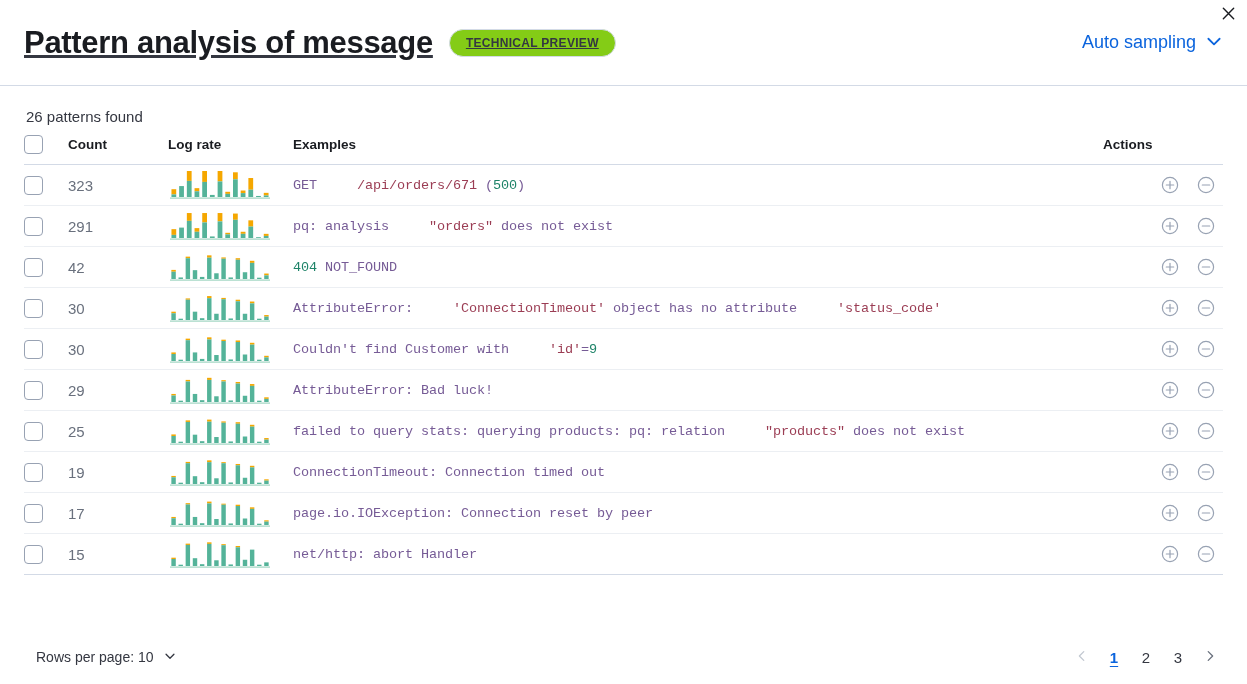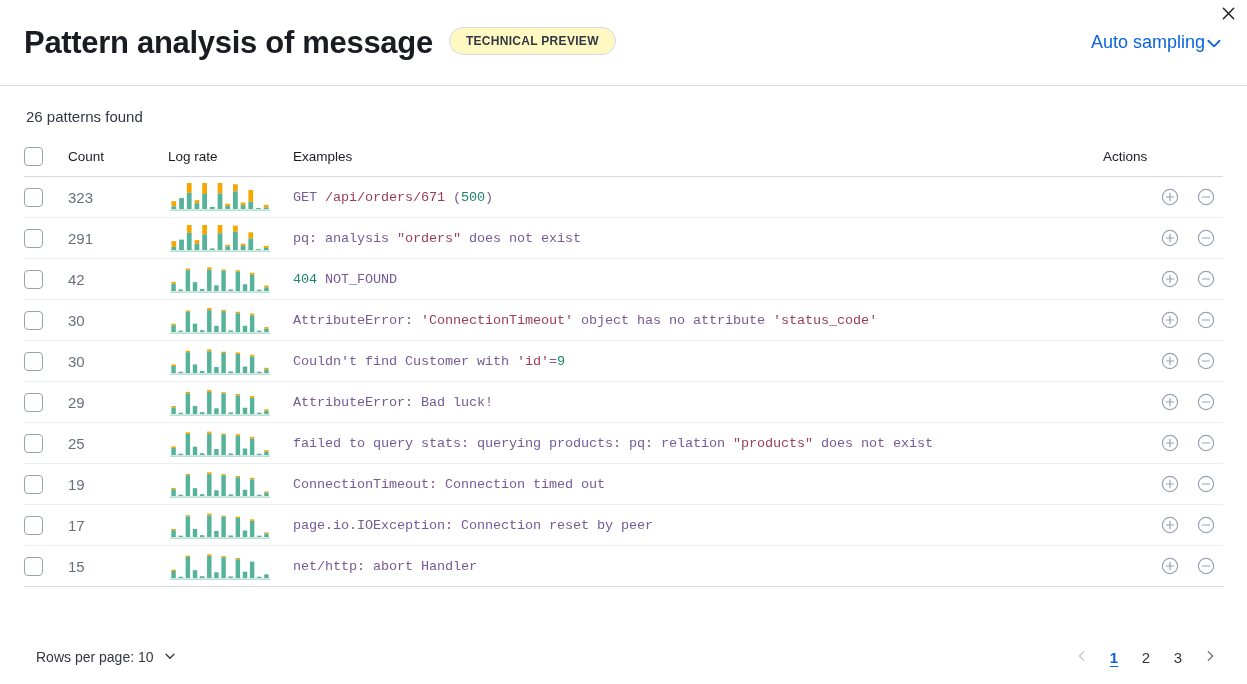--- a/index.html
+++ b/index.html
@@ -15,53 +15,53 @@
 
   
   .flyout-header {
     position: relative;
     height: 86px;
     border-bottom: 1px solid #D3DAE6;
     padding: 0 24px;
     display: flex;
     align-items: center;
   }
-  .header-left { display: flex; align-items: flex-start; gap: 16px; }
+  .header-left { display: flex; align-items: center; gap: 16px; text-decoration: underline; }
   .page-title {
     font-size: 31px;
     font-weight: 700;
     letter-spacing: -0.3px;
     color: #1a1c21;
     margin: 0;
     line-height: 1;
     white-space: nowrap;
   }
   .tech-badge {
     display: inline-flex;
     align-items: center;
     justify-content: center;
     height: 28px;
     padding: 0 16px;
     border: 1px solid #D3DAE6;
     border-radius: 14px;
-    background: #fef9c3;
+    background: #84cc16;
     font-size: 12px;
     font-weight: 700;
     letter-spacing: 0.3px;
     color: #343741;
     white-space: nowrap;
   }
   .header-right {
     margin-left: auto;
     display: flex;
     align-items: center;
   }
   .auto-sampling {
     display: inline-flex;
-    align-items: center;
+    gap: 9px;
     color: #0B64DD;
     font-size: 18px;
     cursor: pointer;
     background: none; border: none; padding: 0;
     font-family: inherit;
   }
   .auto-sampling .chev { display:inline-flex; }
   .close-btn {
     position: absolute;
     top: 2px;
@@ -69,32 +69,32 @@
     width: 26px; height: 26px;
     display: flex; align-items: center; justify-content: center;
     background: none; border: none; cursor: pointer; padding: 0;
   }
 
   
   .flyout-body { padding: 22px 24px 0 24px; }
   .patterns-found {
     font-size: 15px;
     color: #343741;
-    margin: 0 0 22px 2px;
+    margin: 0 0 10px 2px;
   }
 
   
   table.patterns {
     width: 100%;
     border-collapse: collapse;
     table-layout: fixed;
   }
   table.patterns thead th {
     font-size: 13.5px;
-    font-weight: 400;
+    font-weight: 700;
     color: #1a1c21;
     text-align: left;
     padding: 0 0 10px 0;
     border-bottom: 1px solid #D3DAE6;
     vertical-align: middle;
   }
   col.c-check { width: 44px; }
   col.c-count { width: 100px; }
   col.c-rate  { width: 125px; }
   col.c-ex    { width: auto; }
@@ -139,21 +139,21 @@
   
   .example {
     font-family: "Liberation Mono", monospace;
     font-size: 13.5px;
     color: #765B96;
     white-space: nowrap;
     overflow: hidden;
     text-overflow: ellipsis;
     letter-spacing: -0.1px;
   }
-  .tok-str { color: #9B3D54; }
+  .tok-str { color: #9B3D54; margin-left: 32px; }
   .tok-num { color: #1E8368; }
   .tok-dim { color: #765B96; margin-top: 17px; }
 
   
   .actions-cell {
     text-align: right;
     white-space: nowrap;
     padding-right: 8px !important;
   }
   .icon-btn {

